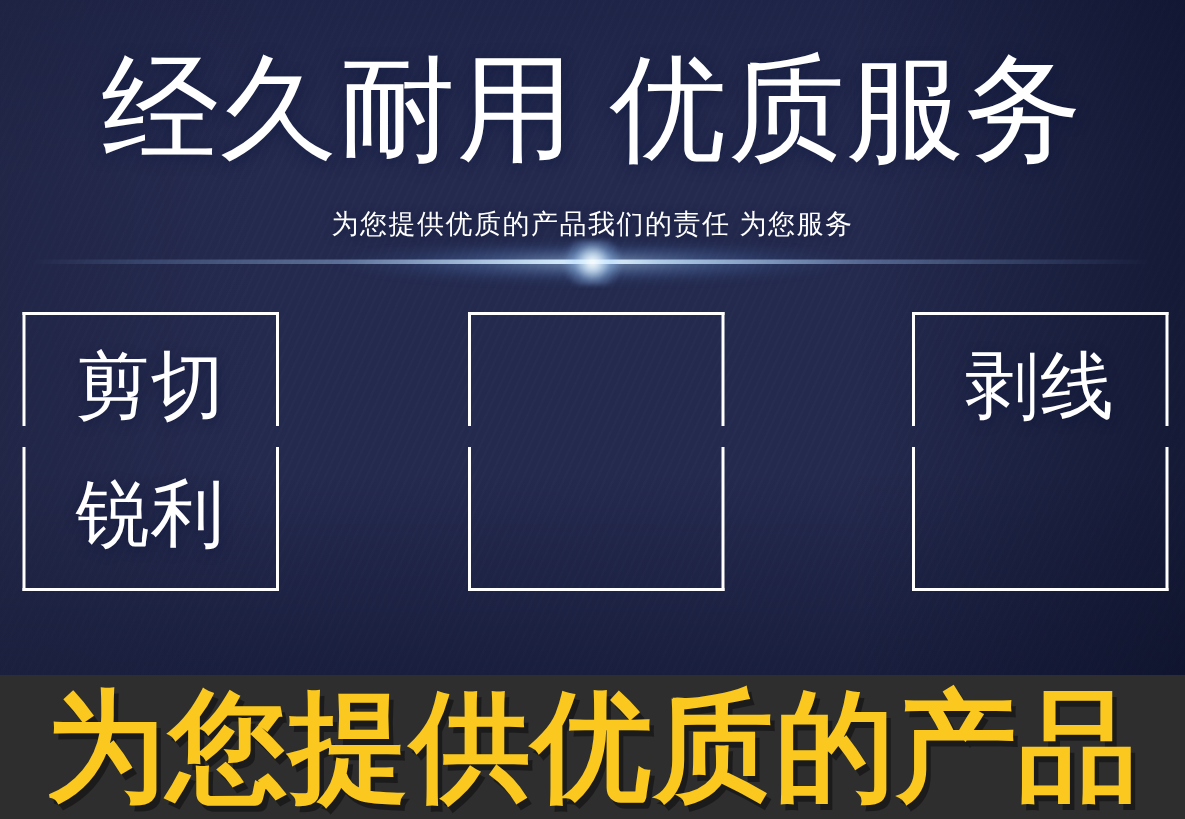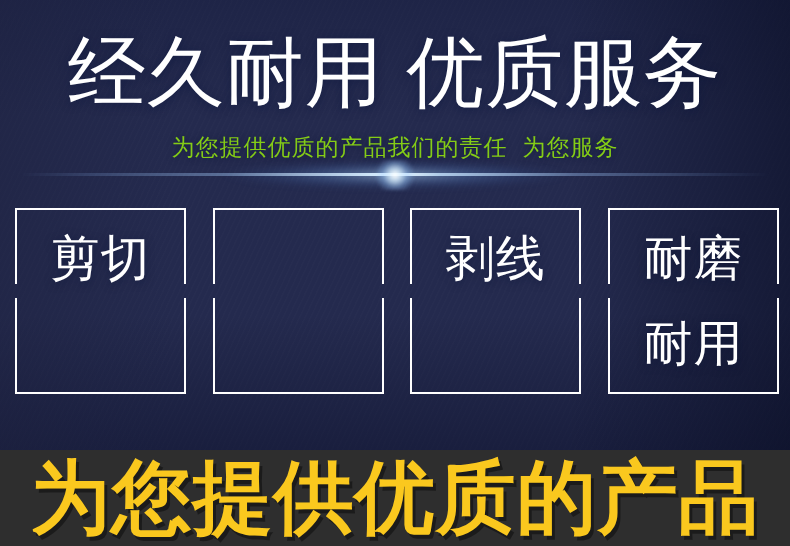--- a/index.html
+++ b/index.html
@@ -118,28 +118,27 @@
     letter-spacing: 1px;
     white-space: nowrap;
     text-shadow: 0 2px 10px rgba(10,20,60,0.55);
   }
   .subtitle {
     position: absolute;
     left: 0;
     top: 134px;
     width: 790px;
     text-align: center;
-    color: #84cc16;
-    font-size: 23px;
+    color: #ffffff;
+    font-size: 18px;
     line-height: 30px;
     font-weight: 400;
     letter-spacing: 1px;
     white-space: nowrap;
     text-shadow: 0 1px 6px rgba(8,18,54,0.6);
-    font-family: Liberation Mono, monospace;
   }
 
   
   .features {
     position: absolute;
     left: 15px;
     top: 208px;
     width: 764px;
     height: 186px;
     display: flex;
@@ -235,20 +234,21 @@
 
     <div class="feature">
       <div class="fr-top"></div>
       <div class="fr-bottom"></div>
       <div class="fr-l-up"></div>
       <div class="fr-r-up"></div>
       <div class="fr-l-dn"></div>
       <div class="fr-r-dn"></div>
       <div class="feature-text">
         <span>剪切</span>
+        <span class="l2">锐利</span>
       </div>
     </div>
 
     <div class="feature">
       <div class="fr-top"></div>
       <div class="fr-bottom"></div>
       <div class="fr-l-up"></div>
       <div class="fr-r-up"></div>
       <div class="fr-l-dn"></div>
       <div class="fr-r-dn"></div>
@@ -261,32 +261,20 @@
       <div class="fr-bottom"></div>
       <div class="fr-l-up"></div>
       <div class="fr-r-up"></div>
       <div class="fr-l-dn"></div>
       <div class="fr-r-dn"></div>
       <div class="feature-text">
         <span>剥线</span>
       </div>
     </div>
 
-    <div class="feature">
-      <div class="fr-top"></div>
-      <div class="fr-bottom"></div>
-      <div class="fr-l-up"></div>
-      <div class="fr-r-up"></div>
-      <div class="fr-l-dn"></div>
-      <div class="fr-r-dn"></div>
-      <div class="feature-text">
-        <span>耐磨</span>
-        <span class="l2">耐用</span>
-      </div>
-    </div>
 
   </div>
 
   <div class="bottom-bar">
     <div class="bottom-text">为您提供优质的产品</div>
   </div>
 
 </div>
 
 </body></html>

